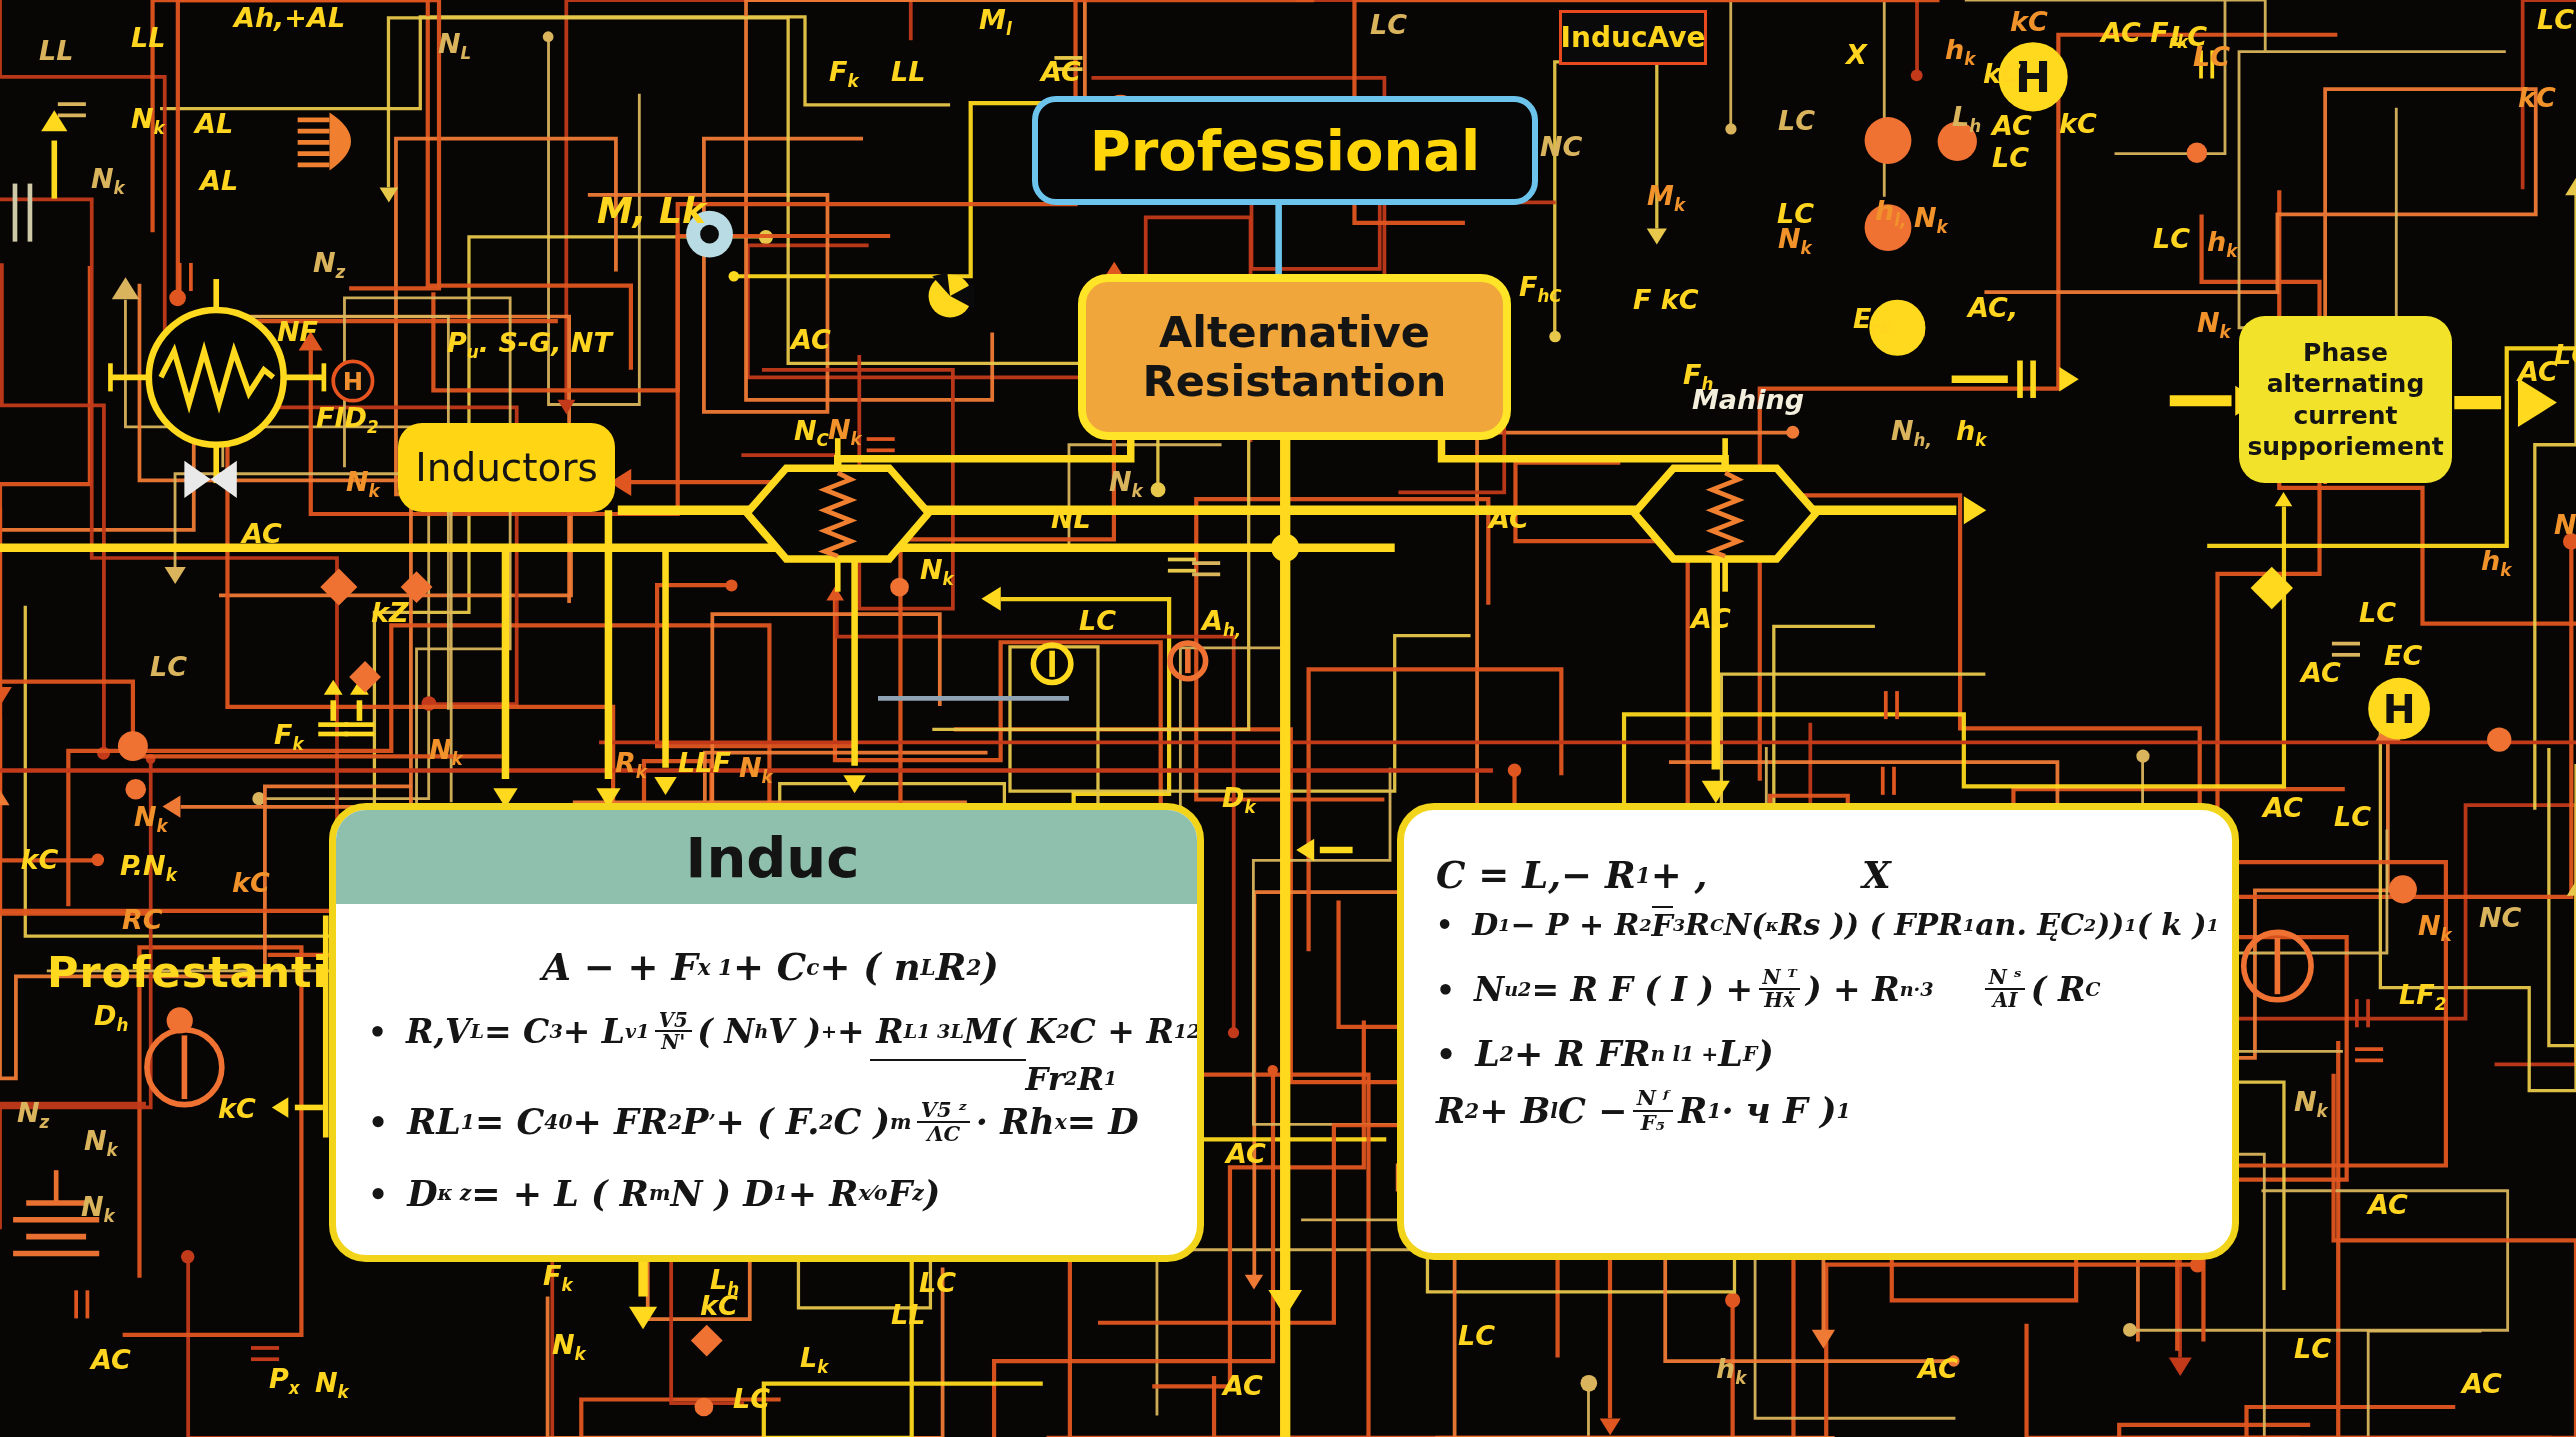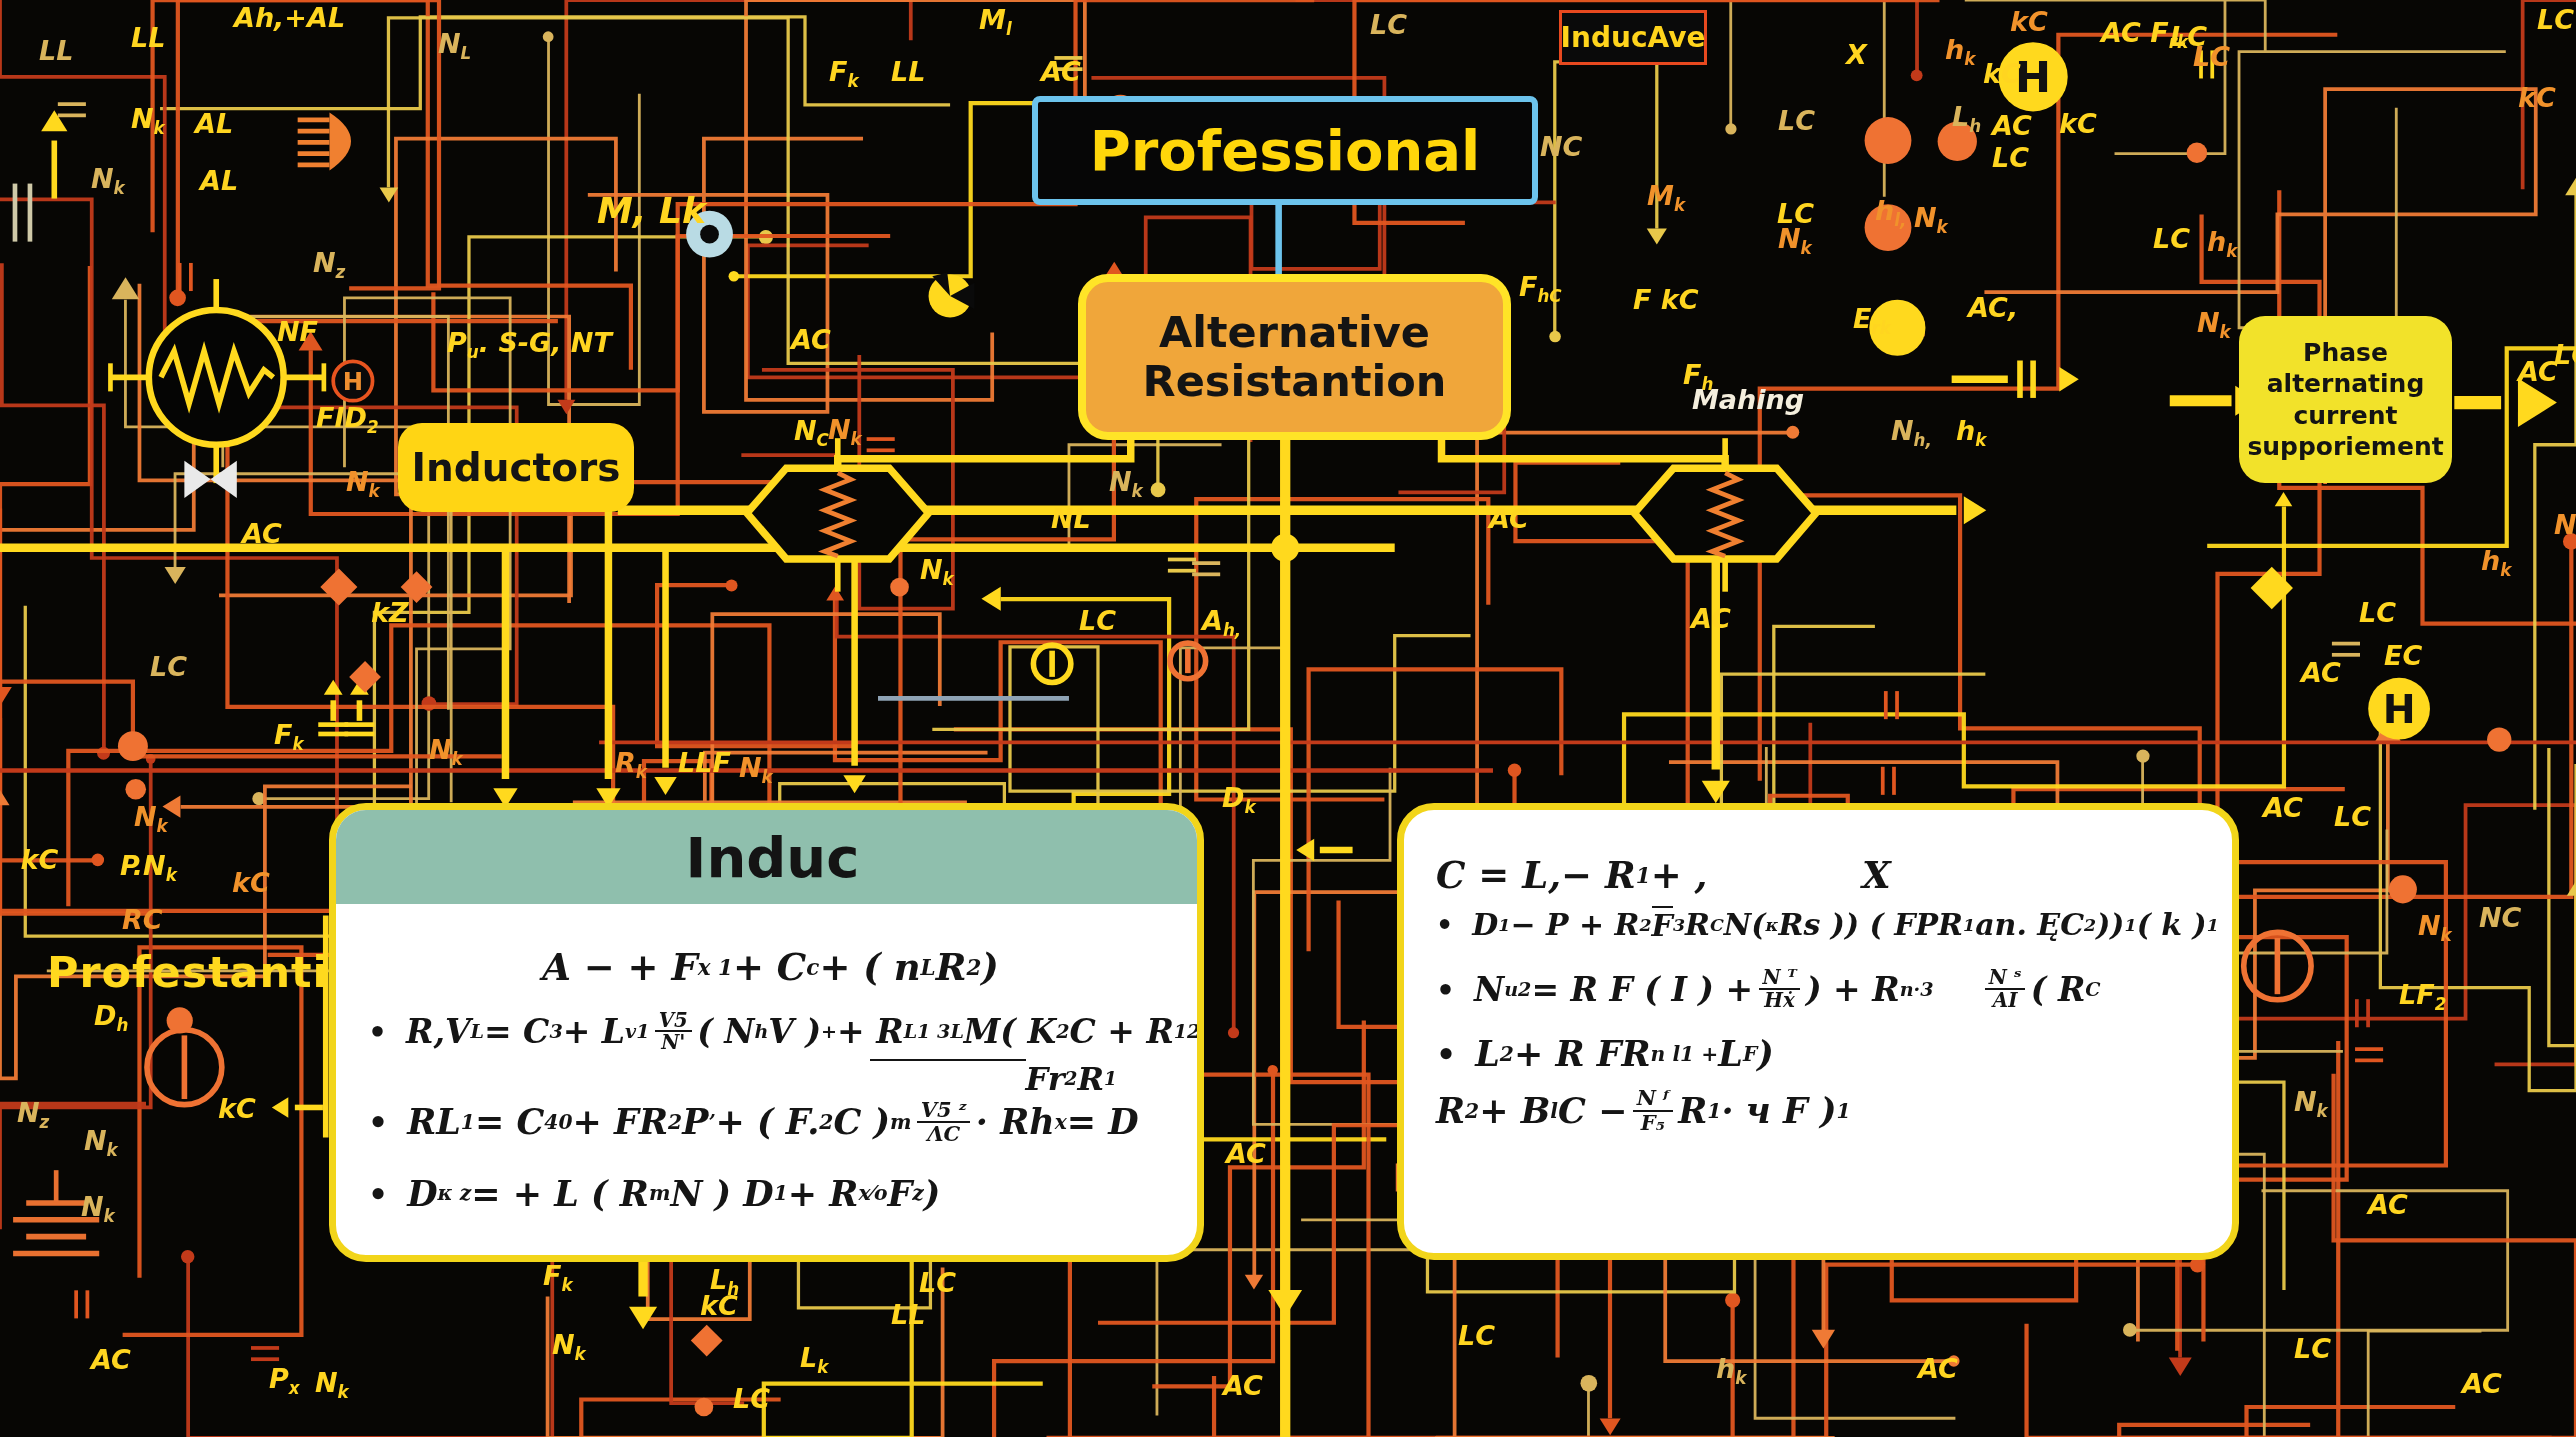--- a/index.html
+++ b/index.html
@@ -7,26 +7,26 @@
          font-family:"DejaVu Sans",sans-serif;}
   #traces{position:absolute;left:0;top:0;z-index:1;}
   #labels{position:absolute;left:0;top:0;width:100%;height:100%;z-index:2;}
   .clabel{position:absolute;font-style:italic;font-weight:700;font-size:27px;line-height:1;
           font-family:"DejaVu Sans",sans-serif;white-space:nowrap;}
   .clabel sub{font-size:0.62em;}
   
   .box{position:absolute;z-index:3;display:flex;align-items:center;justify-content:center;
        text-align:center;}
   .professional{left:1032px;top:96px;width:494px;height:97px;background:#060606;
-       border:6.6px solid #6cc3ec;border-radius:8px;color:#ffd60a;font-size:56px;font-weight:800;}
+       border:6.6px solid #6cc3ec;border-radius:24px;color:#ffd60a;font-size:56px;font-weight:800;}
   .alternative{left:1078px;top:274px;width:417px;height:150px;background:#f0a63a;
        border:8.4px solid #ffe427;border-radius:30px;color:#141414;font-size:43px;font-weight:800;
        flex-direction:column;line-height:1.15;}
-  .inductors{left:398px;top:423px;width:236px;height:89px;background:#ffd514;
-       border-radius:24px;color:#141414;font-size:39px;font-weight:700;}
+  .inductors{left:398px;top:423px;width:217px;height:89px;background:#ffd514;
+       border-radius:24px;color:#141414;font-size:39px;font-weight:400;}
   .inducave{left:1559px;top:10.3px;width:142px;height:49px;background:#0a0a0a;
        border:3.7px solid #e8491f;color:#ffd41c;font-size:28px;font-weight:800;}
   .phasebox{left:2239px;top:316px;width:213px;height:167px;background:#f2e22a;
        border-radius:26px;color:#141414;font-size:25px;font-weight:800;line-height:1.25;
        padding:5.6px 13px;box-sizing:border-box;}
   .profest{position:absolute;left:47px;top:947px;z-index:3;color:#ffd91e;
        font-size:43px;font-weight:800;letter-spacing:0.9px;}
   
   .panel{position:absolute;z-index:3;background:#ffffff;border:7.5px solid #f2d51a;
        border-radius:37px;overflow:hidden;box-sizing:border-box;}

